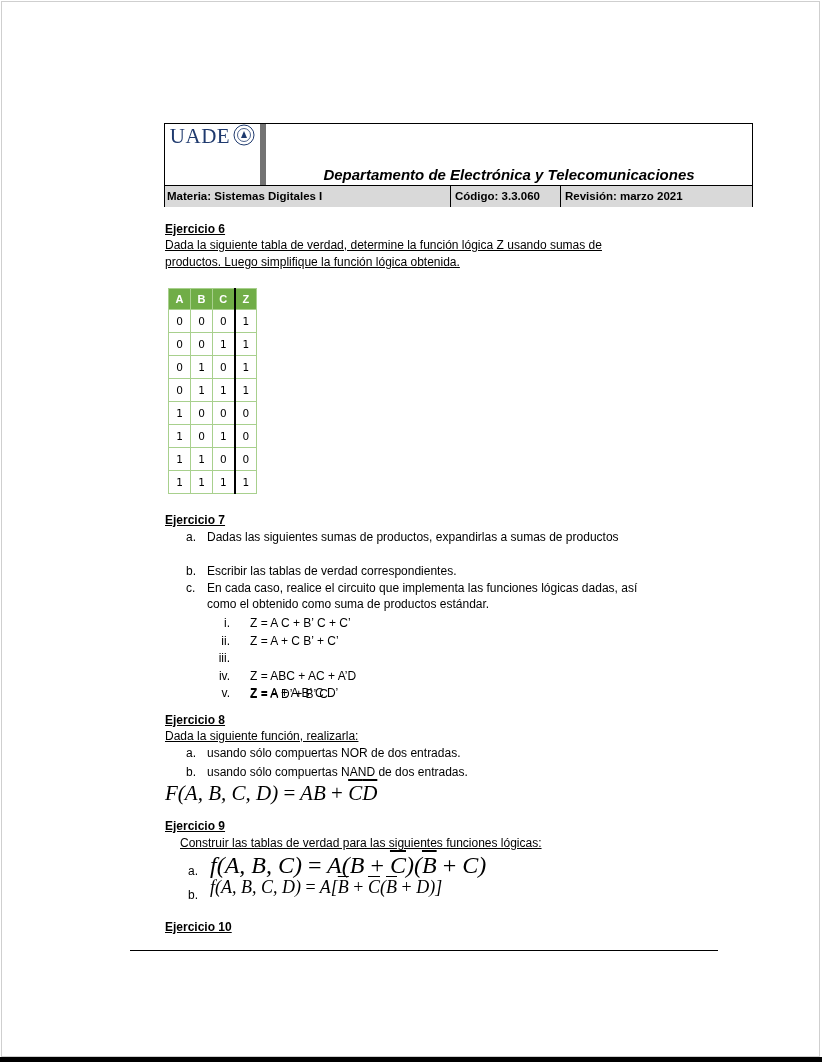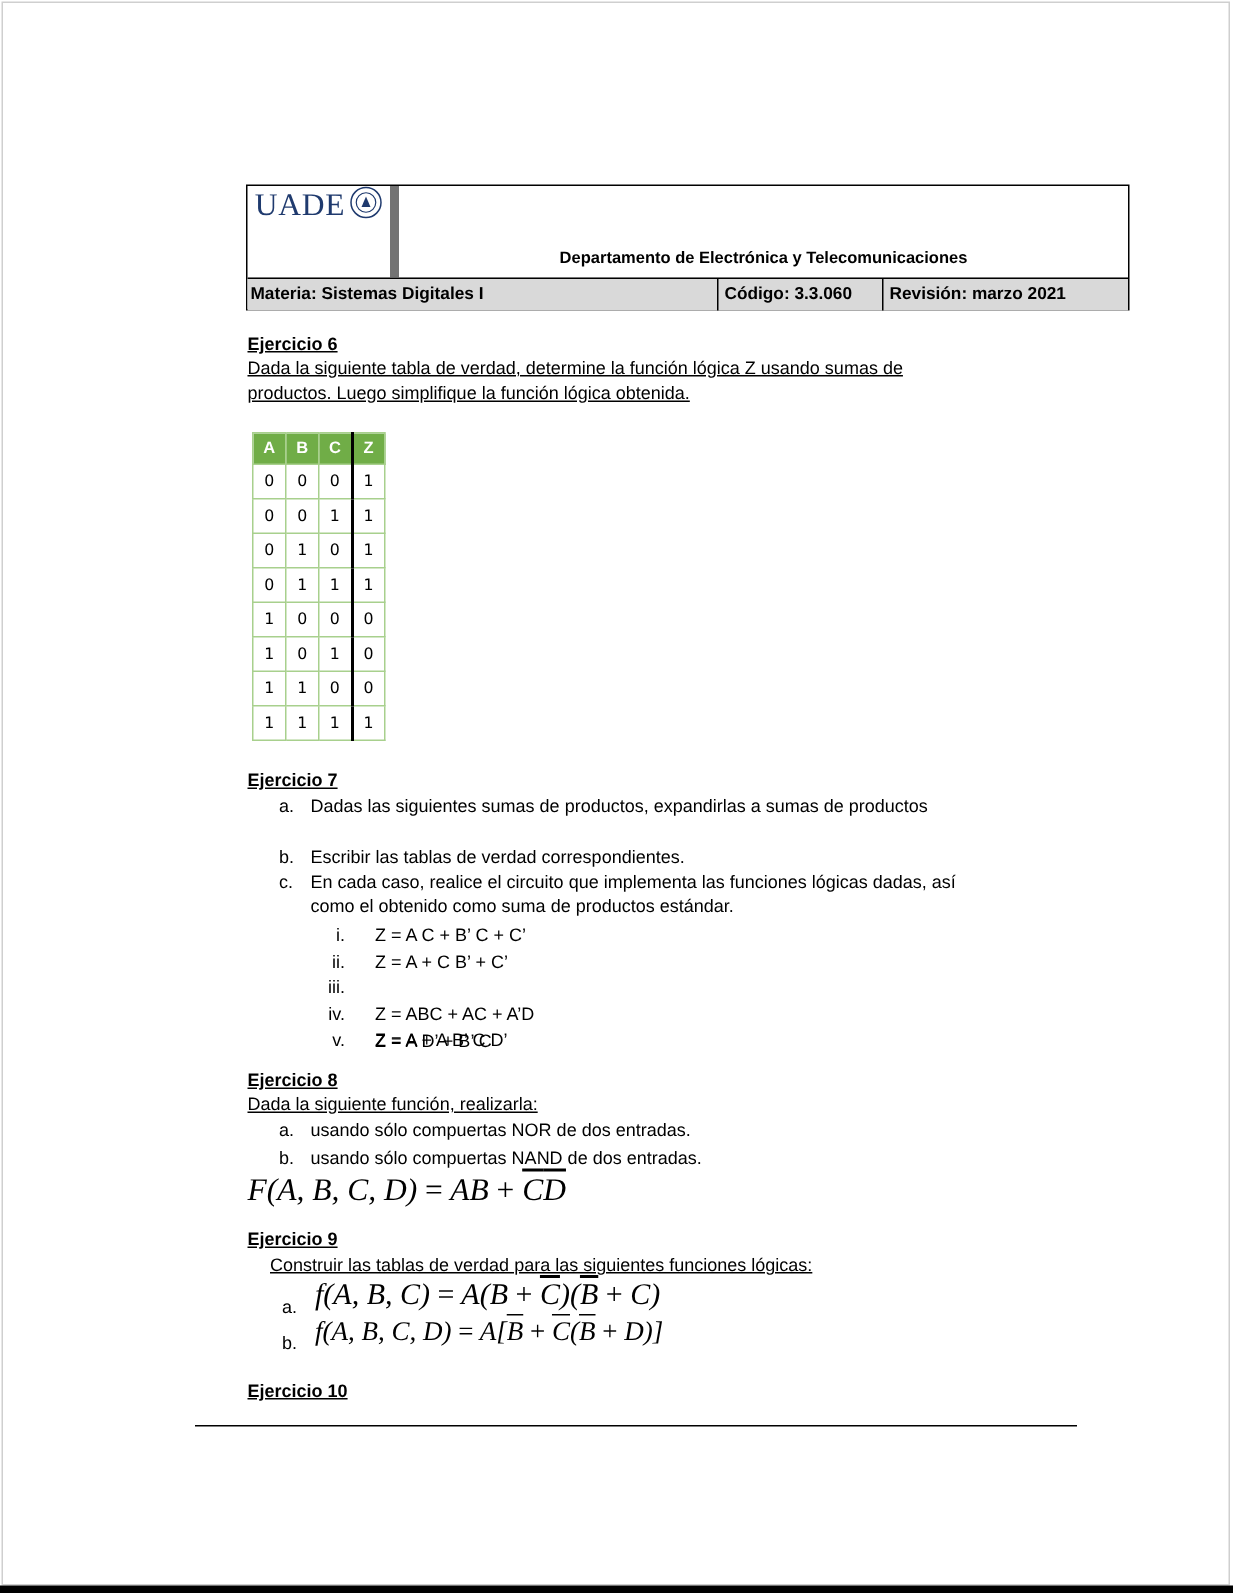--- a/index.html
+++ b/index.html
@@ -8,25 +8,25 @@
   .page-frame { position: absolute; left: 1px; top: 1px; width: 819px; height: 1056px; border: 1px solid #cfcfcf; }
   .bottom-bar { position: absolute; left: 0; top: 1057px; width: 822px; height: 5px; background: #000; }
 
   
   .hdr { position: absolute; left: 164px; top: 123px; width: 589px; height: 84px; border: 1px solid #000; }
   .hdr-logo { position: absolute; left: 0; top: 0; width: 101px; height: 61px; border-right: 6px solid #737373; display: flex; align-items: flex-start; justify-content: center; }
   .logo-text { font-family: "Liberation Serif", serif; font-size: 21px; color: #1f3a6e; letter-spacing: 0.5px; }
   .logo-seal { width: 22px; height: 22px; margin-left: 3px; }
   .hdr-title { position: absolute; left: 101px; top: 0; right: 0; height: 61px; }
   .hdr-title .t1 { position: absolute; left: 0; right: 0; top: 5px; text-align: center; font-size: 18.5px; font-weight: bold; }
-  .hdr-title .t2 { position: absolute; left: 0; right: 0; top: 42px; text-align: center; font-size: 11px; font-weight: bold; }
+  .hdr-title .t2 { position: absolute; left: 0; right: 0; top: 42px; text-align: center; font-size: 15px; font-weight: bold; font-style: italic; }
   .hdr-row { position: absolute; left: 0; right: 0; top: 61px; height: 22px; border-top: 1px solid #000; background: #d9d9d9; display: flex; font-size: 11.5px; font-weight: bold; }
   .hdr-row > div { padding: 4px 2px 0 2px; border-right: 1px solid #000; }
   .hdr-row > div:last-child { border-right: none; }
-  .c-materia { width: 314px; }
+  .c-materia { width: 286px; }
   .c-codigo { width: 110px; padding-left: 4px !important; }
   .c-rev { flex: 1; padding-left: 4px !important; }
 
   
   .txt { position: absolute; font-size: 12px; line-height: 16px; text-decoration: underline; }
   .bold { font-weight: bold; }
   .justify { text-align: justify; }
 
   
   .tt { position: absolute; left: 168px; top: 288px; border-collapse: collapse; font-size: 11px; }
@@ -173,20 +173,20 @@
 </div>
 <div class="li" style="left:186px; top:764px; width:400px;">
   <span class="m">b.</span>
   <div style="padding-left:21px;">usando sólo compuertas NAND de dos entradas.</div>
 </div>
 <div class="math" style="left:165px; top:781px; font-size:21px;">F(A, B, C, D) <span class="up">=</span> AB <span class="up">+</span> <span class="ov">C</span><span class="ov">D</span></div>
 
 <div class="txt bold" style="left:165px; top:818px;">Ejercicio 9</div>
 <div class="txt" style="left:180px; top:835px;">Construir las tablas de verdad para las siguientes funciones lógicas:</div>
 <div class="rm" style="left:188px; top:864px;">a.</div>
-<div class="math" style="left:210px; top:852px; font-size:20px;">f(A, B, C) <span class="up">=</span> A(B <span class="up">+</span> <span class="ov">C</span>)(<span class="ov">B</span> <span class="up">+</span> C)</div>
+<div class="math" style="left:210px; top:852px; font-size:24px;">f(A, B, C) <span class="up">=</span> A(B <span class="up">+</span> <span class="ov">C</span>)(<span class="ov">B</span> <span class="up">+</span> C)</div>
 <div class="rm" style="left:188px; top:888px;">b.</div>
 <div class="math" style="left:210px; top:877px; font-size:18px;">f(A, B, C, D) <span class="up">=</span> A[<span class="ov">B</span> <span class="up">+</span> <span class="ov">C</span>(<span class="ov">B</span> <span class="up">+</span> D)]</div>
 
 <div class="txt bold" style="left:165px; top:919px;">Ejercicio 10</div>
 
 <div class="divider"></div>
 <div class="bottom-bar"></div>
 
 </body></html>

